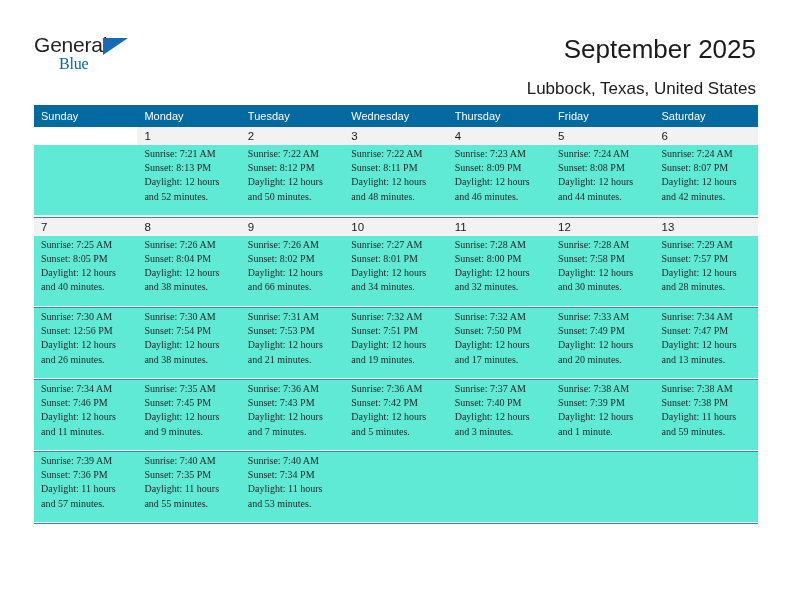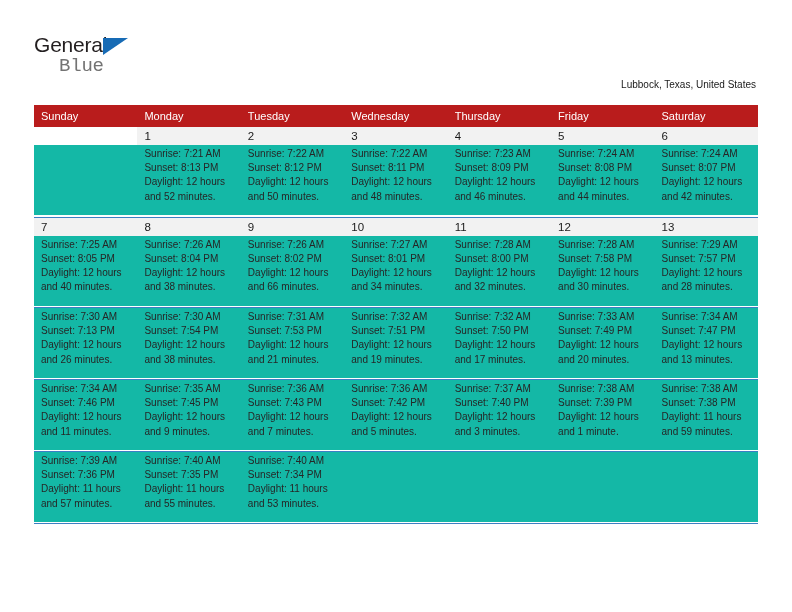--- a/index.html
+++ b/index.html
@@ -43,80 +43,81 @@
     left: 69px;
     top: 5px;
     width: 0; height: 0;
     border-left: 25px solid #176bb5;
     border-bottom: 17px solid transparent;
   }
   .logo-blue {
     position: absolute;
     left: 25px;
     top: 22px;
-    font-size: 19px;
+    font-size: 16px;
     letter-spacing: -0.2px;
-    color: #737373;
-    font-family: Liberation Mono, monospace;
+    color: #0369a1;
+    font-family: Liberation Serif, serif;
   }
   .title {
     position: absolute;
     right: 36px;
     top: 34px;
     font-size: 26px;
     color: #1a1a1a;
     text-align: right;
     white-space: nowrap;
     font-weight: normal;
   }
   .subtitle {
     position: absolute;
     right: 36px;
     top: 79px;
-    font-size: 10px;
+    font-size: 17px;
     color: #1a1a1a;
     text-align: center;
     white-space: nowrap;
   }
 
   
   .calendar {
     position: absolute;
     left: 34px;
     top: 105px;
     width: 724px;
     border-collapse: collapse;
     table-layout: fixed;
   }
   .calendar th {
-    background: #b91c1c;
+    background: #0369a1;
     color: #ffffff;
     font-size: 11px;
     font-weight: normal;
     text-align: left;
     padding: 5px 0 5px 7px;
     height: 19px;
     border: none;
   }
   .daynum-row td {
     background: #f2f2f2;
     font-size: 11.5px;
     color: #1a1a1a;
     padding: 3px 0 3px 7px;
     height: 17px;
     vertical-align: top;
   }
   .info-row td {
-    background: #14b8a6;
+    background: #5eead4;
     font-size: 10px;
     color: #262626;
     line-height: 14.2px;
     padding: 2px 4px 8px 7px;
     vertical-align: top;
     height: 70px;
+    font-family: Liberation Serif, serif;
   }
   .week-sep td {
     background: #ffffff;
     height: 2px;
     padding: 0;
     border-bottom: 1px solid #3b7fc4;
     font-size: 0;
     line-height: 0;
   }
   .info-line { display: block; white-space: nowrap; }
@@ -126,20 +127,21 @@
 <body>
 
 <div class="page">
 
   <div class="topbar">
     <div class="logo">
       <span class="logo-general">General</span>
       <span class="logo-tri"></span>
       <span class="logo-blue">Blue</span>
     </div>
+    <div class="title">September 2025</div>
     <div class="subtitle">Lubbock, Texas, United States</div>
   </div>
 
   <table class="calendar">
     <thead>
       <tr>
         <th>Sunday</th>
         <th>Monday</th>
         <th>Tuesday</th>
         <th>Wednesday</th>
@@ -252,21 +254,21 @@
             <span class="info-line">Daylight: 12 hours</span>
             <span class="info-line">and 28 minutes.</span>
           </td>
         </tr>
         <tr class="week-sep">
           <td colspan="7"></td>
         </tr>
         <tr class="info-row">
           <td>
             <span class="info-line">Sunrise: 7:30 AM</span>
-            <span class="info-line">Sunset: 7:13 PM</span>
+            <span class="info-line">Sunset: 12:56 PM</span>
             <span class="info-line">Daylight: 12 hours</span>
             <span class="info-line">and 26 minutes.</span>
           </td>
           <td>
             <span class="info-line">Sunrise: 7:30 AM</span>
             <span class="info-line">Sunset: 7:54 PM</span>
             <span class="info-line">Daylight: 12 hours</span>
             <span class="info-line">and 38 minutes.</span>
           </td>
           <td>

